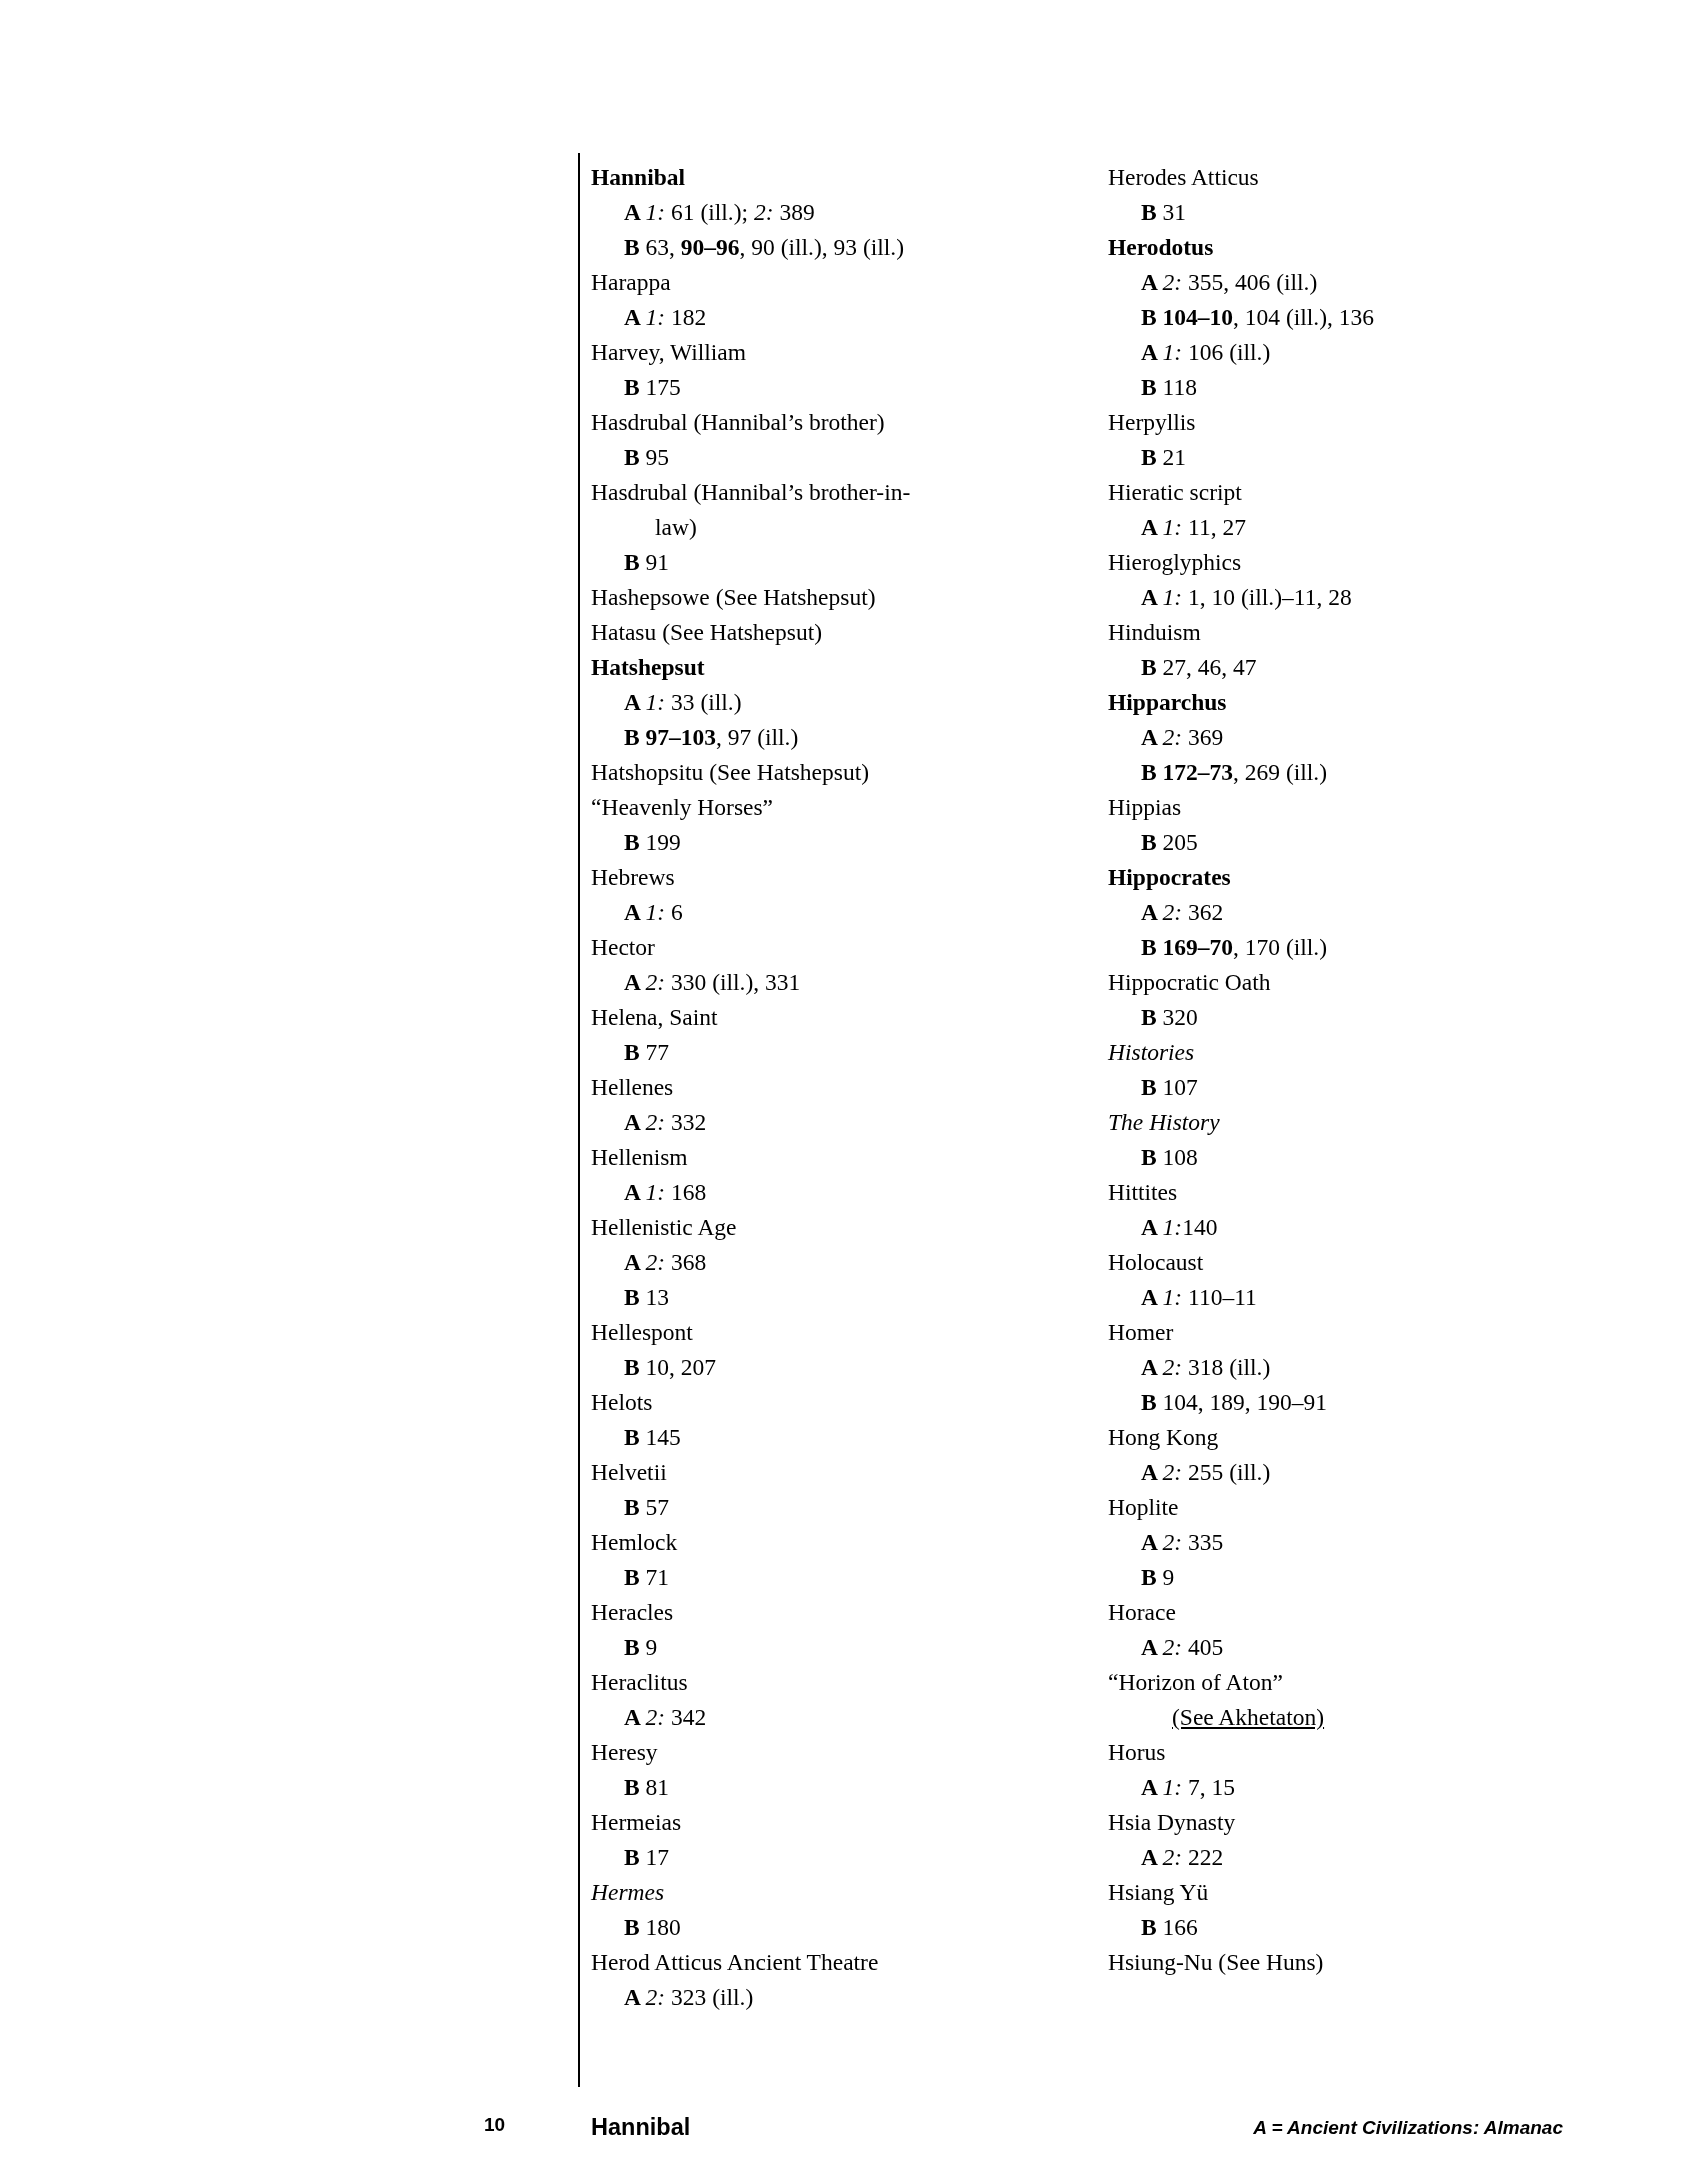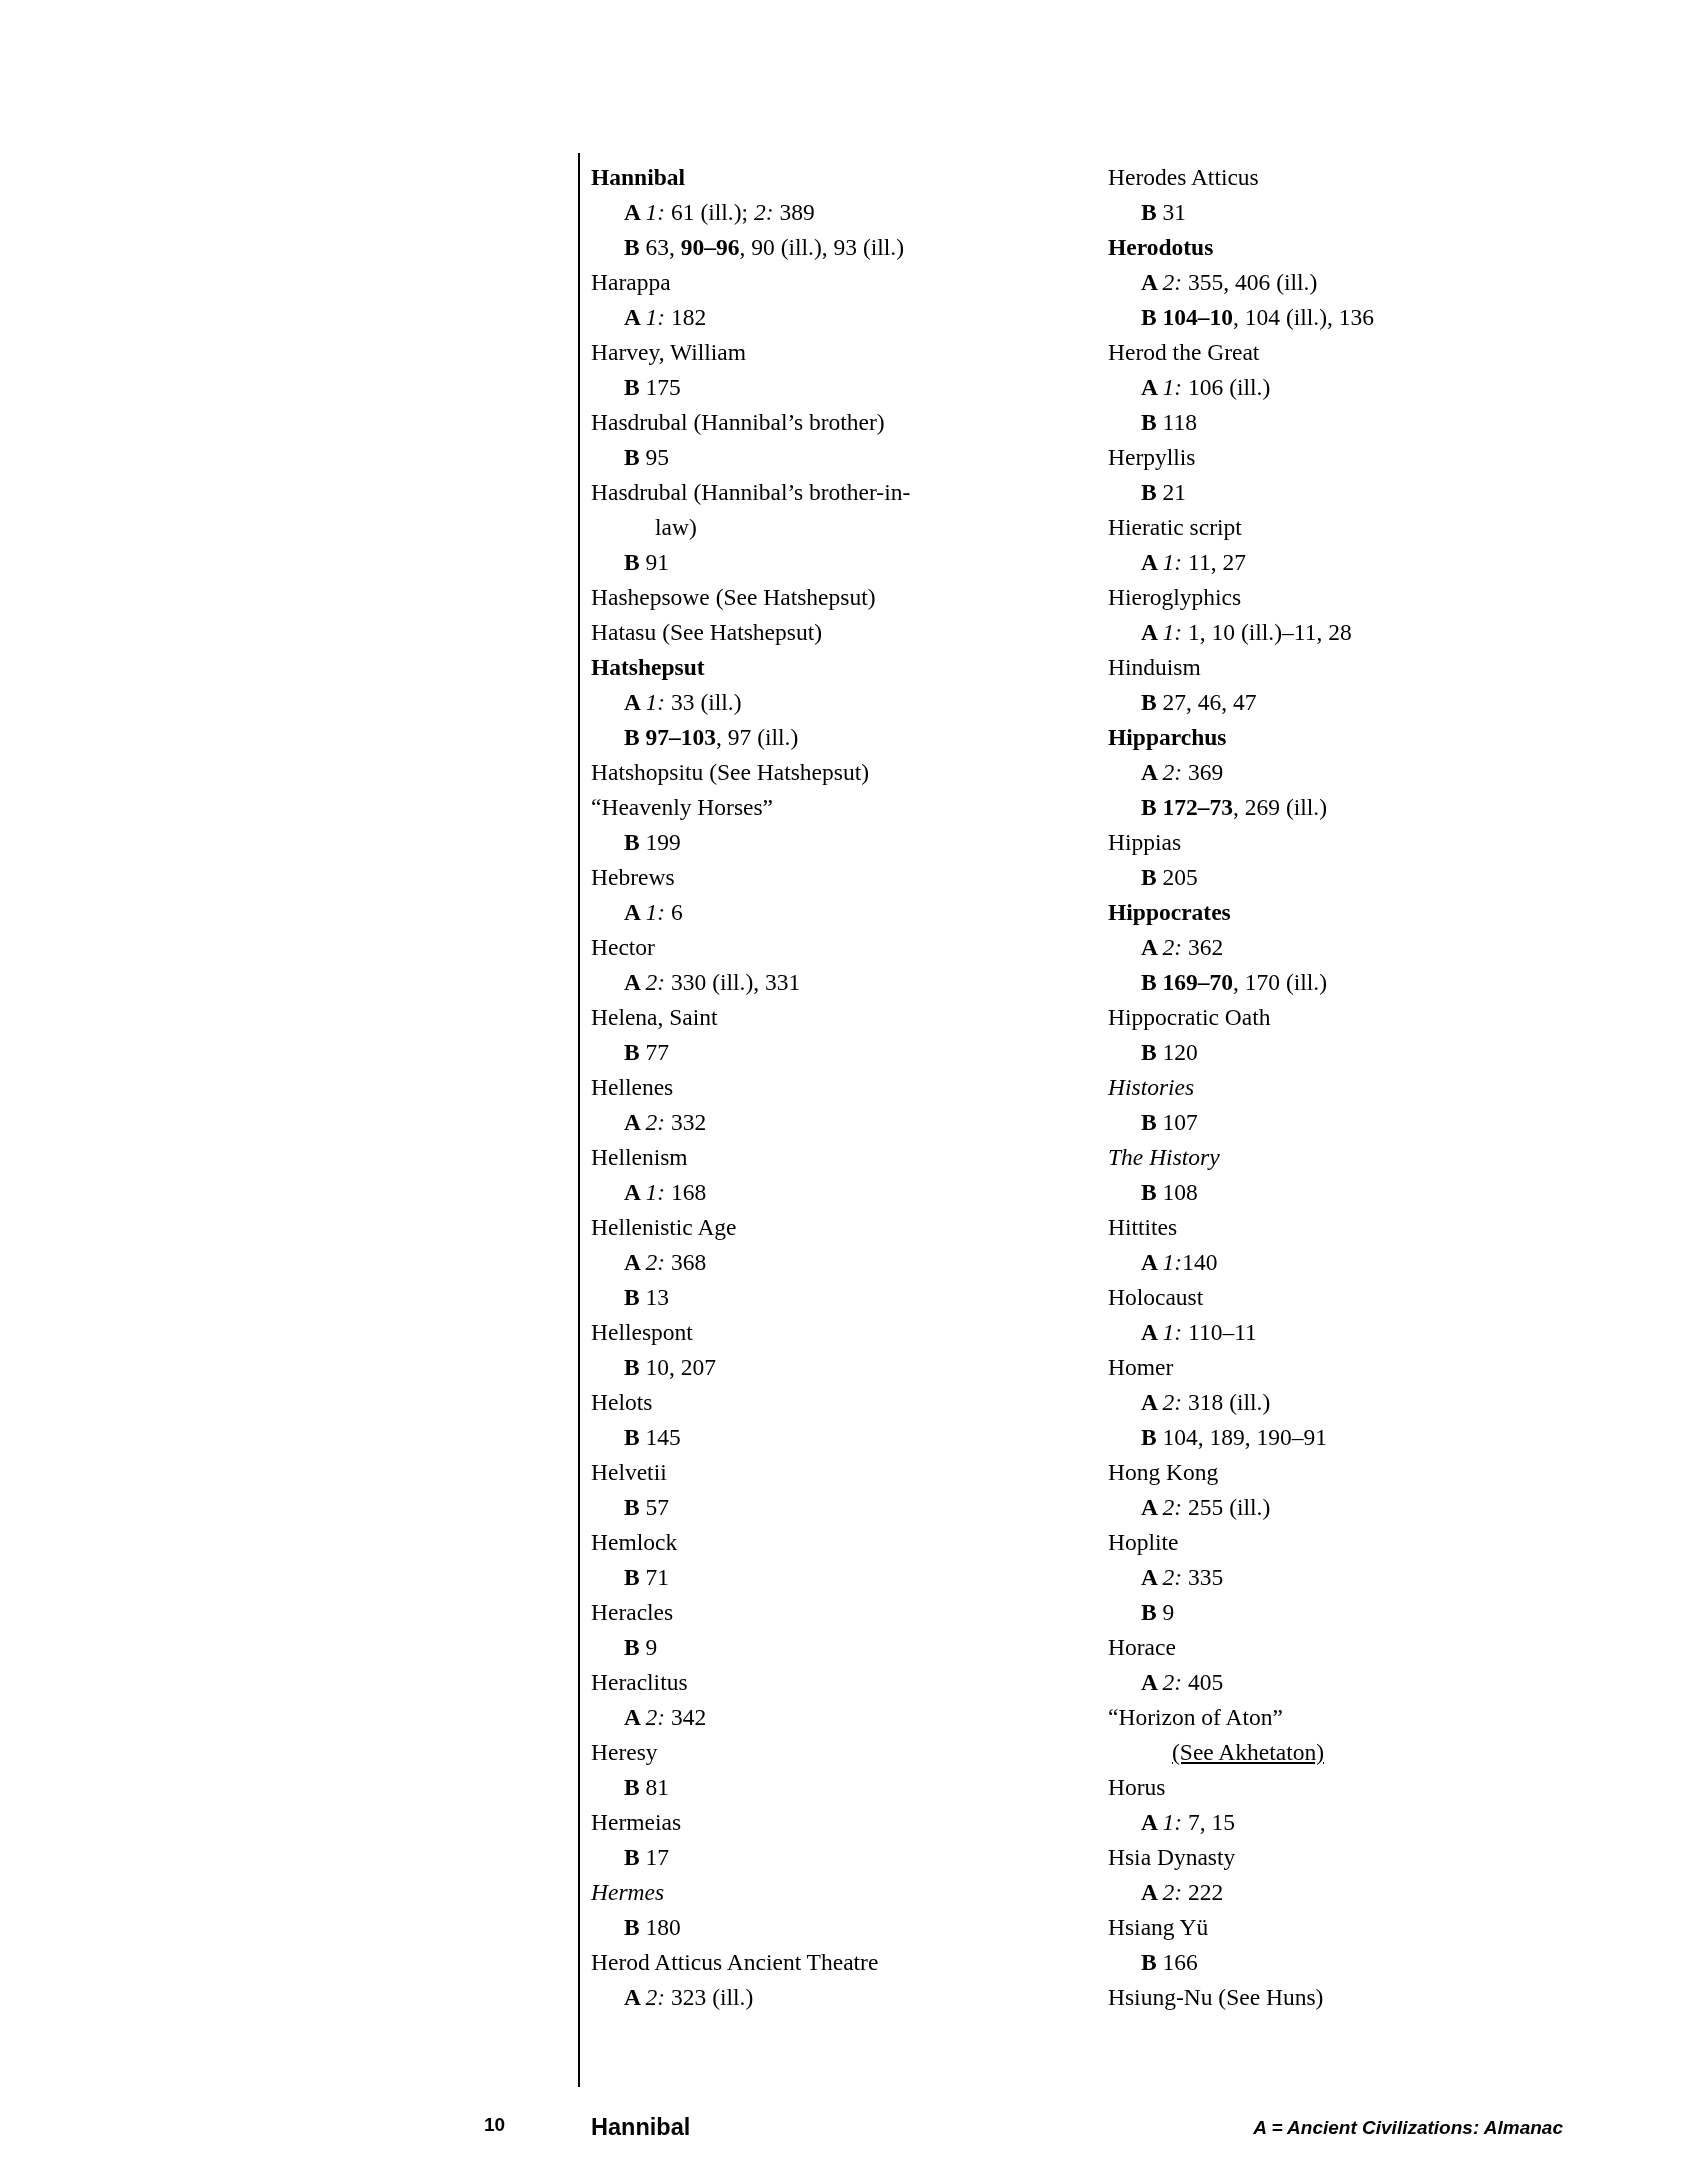--- a/index.html
+++ b/index.html
@@ -157,41 +157,40 @@
         <div class="entry sub"><span class="b">B </span><span>180</span></div>
         <div class="entry head"><span>Herod Atticus Ancient Theatre</span></div>
         <div class="entry sub"><span class="b">A </span><span class="i">2:</span><span> 323 (ill.)</span></div>
       </div>
     <div class="col" id="col-1">
         <div class="entry head"><span>Herodes Atticus</span></div>
         <div class="entry sub"><span class="b">B </span><span>31</span></div>
         <div class="entry head"><span class="b">Herodotus</span></div>
         <div class="entry sub"><span class="b">A </span><span class="i">2:</span><span> 355, 406 (ill.)</span></div>
         <div class="entry sub"><span class="b">B </span><span class="b">104–10</span><span>, 104 (ill.), 136</span></div>
-        <div class="entry head"><span>Herod the Great</span></div>
         <div class="entry sub"><span class="b">A </span><span class="i">1:</span><span> 106 (ill.)</span></div>
         <div class="entry sub"><span class="b">B </span><span>118</span></div>
         <div class="entry head"><span>Herpyllis</span></div>
         <div class="entry sub"><span class="b">B </span><span>21</span></div>
         <div class="entry head"><span>Hieratic script</span></div>
         <div class="entry sub"><span class="b">A </span><span class="i">1:</span><span> 11, 27</span></div>
         <div class="entry head"><span>Hieroglyphics</span></div>
         <div class="entry sub"><span class="b">A </span><span class="i">1:</span><span> 1, 10 (ill.)–11, 28</span></div>
         <div class="entry head"><span>Hinduism</span></div>
         <div class="entry sub"><span class="b">B </span><span>27, 46, 47</span></div>
         <div class="entry head"><span class="b">Hipparchus</span></div>
         <div class="entry sub"><span class="b">A </span><span class="i">2:</span><span> 369</span></div>
         <div class="entry sub"><span class="b">B </span><span class="b">172–73</span><span>, 269 (ill.)</span></div>
         <div class="entry head"><span>Hippias</span></div>
         <div class="entry sub"><span class="b">B </span><span>205</span></div>
         <div class="entry head"><span class="b">Hippocrates</span></div>
         <div class="entry sub"><span class="b">A </span><span class="i">2:</span><span> 362</span></div>
         <div class="entry sub"><span class="b">B </span><span class="b">169–70</span><span>, 170 (ill.)</span></div>
         <div class="entry head"><span>Hippocratic Oath</span></div>
-        <div class="entry sub"><span class="b">B </span><span>120</span></div>
+        <div class="entry sub"><span class="b">B </span><span>320</span></div>
         <div class="entry head"><span class="i">Histories</span></div>
         <div class="entry sub"><span class="b">B </span><span>107</span></div>
         <div class="entry head"><span class="i">The History</span></div>
         <div class="entry sub"><span class="b">B </span><span>108</span></div>
         <div class="entry head"><span>Hittites</span></div>
         <div class="entry sub"><span class="b">A </span><span class="i">1:</span><span>140</span></div>
         <div class="entry head"><span>Holocaust</span></div>
         <div class="entry sub"><span class="b">A </span><span class="i">1:</span><span> 110–11</span></div>
         <div class="entry head"><span>Homer</span></div>
         <div class="entry sub"><span class="b">A </span><span class="i">2:</span><span> 318 (ill.)</span></div>

